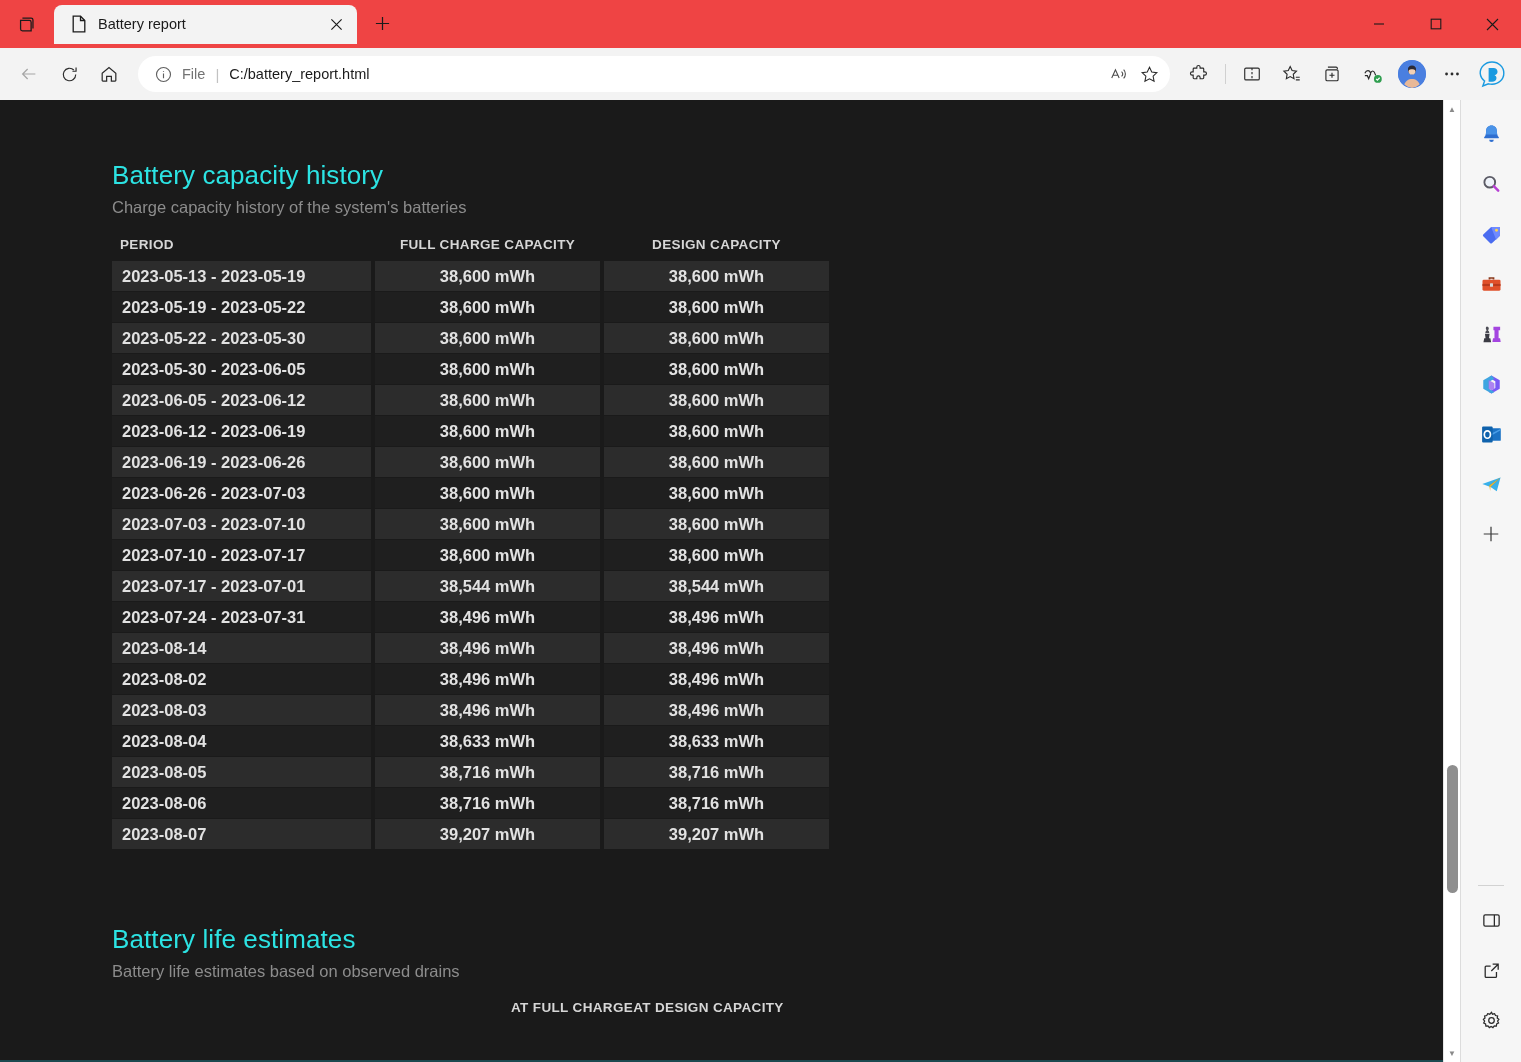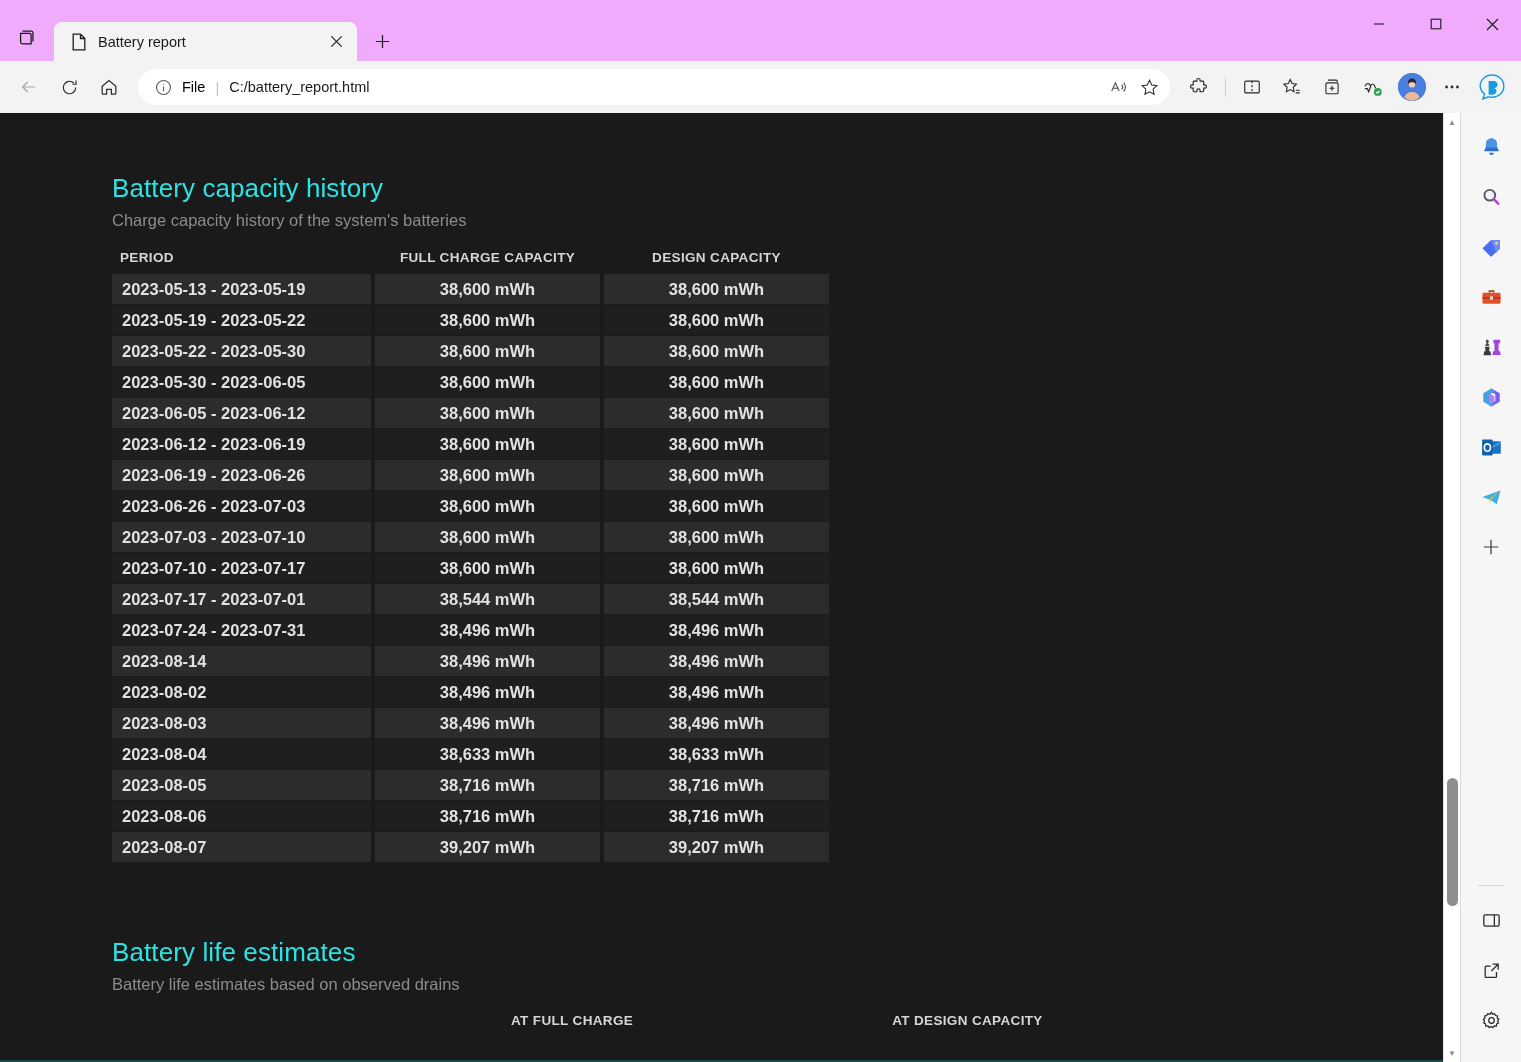--- a/index.html
+++ b/index.html
@@ -6,21 +6,21 @@
   html, body {
     width: 1521px; height: 1062px;
     overflow: hidden;
     font-family: "Liberation Sans", sans-serif;
     background: #1a1a1a;
   }
   .window { position: relative; width: 1521px; height: 1062px; display: flex; flex-direction: column; background: #c8c8c8; }
 
   
   .titlebar {
-    height: 61px; background: #f0abfc; display: flex; align-items: flex-end;
+    height: 48px; background: #ef4444; display: flex; align-items: center;
     position: relative; flex: none;
   }
   .tab-strip-icon {
     width: 54px; height: 48px; display: flex; align-items: center; justify-content: center;
     color: #1b1b1b;
   }
   .tab {
     width: 303px; height: 39px; background: #f3f3f3; border-radius: 8px 8px 0 0;
     display: flex; align-items: center; padding: 0 8px 0 16px; gap: 10px;
     margin-bottom: 0; position: relative;
@@ -52,21 +52,21 @@
   .navbtn {
     width: 38px; height: 38px; border-radius: 6px; display: flex; align-items: center;
     justify-content: center; color: #2b2b2b; flex: none;
   }
   .navbtn.disabled { color: #a6a6a6; }
   .omnibox {
     flex: 1; height: 36px; background: #ffffff; border-radius: 18px; display: flex;
     align-items: center; padding: 0 6px 0 14px; margin: 0 8px; min-width: 0;
   }
   .omni-info { width: 22px; height: 22px; display: flex; align-items: center; justify-content: center; color: #5f5f5f; flex: none; }
-  .omni-scheme { font-size: 14.5px; color: #000000; margin-left: 8px; flex: none; }
+  .omni-scheme { font-size: 14.5px; color: #737373; margin-left: 8px; flex: none; }
   .omni-sep { color: #c2c2c2; margin: 0 10px; flex: none; font-size: 15px; }
   .omni-url { font-size: 14.5px; color: #1b1b1b; flex: 1; white-space: nowrap; overflow: hidden; }
   .omni-act { width: 30px; height: 30px; border-radius: 50%; display:flex; align-items:center; justify-content:center; color:#2b2b2b; flex:none; }
   .toolbtn {
     width: 38px; height: 38px; border-radius: 6px; display: flex; align-items: center;
     justify-content: center; color: #2b2b2b; flex: none; position: relative;
   }
   .tool-div { width: 1px; height: 20px; background: #d0d0d0; margin: 0 5px; flex: none; }
   .avatar {
     width: 28px; height: 28px; border-radius: 50%;
@@ -99,21 +99,21 @@
   table.cap td.num { width: 225px; text-align: center; }
   table.cap tr.odd td { background: #2c2c2c; }
   table.cap tr.even td { background: #1f1f1f; }
 
   .life-sect { margin-top: 74px; }
   .life-head { display: flex; margin-top: 18px; }
   .life-head .lh {
     font-size: 13.5px; color: #d6d6d6; font-weight: 700; letter-spacing: .35px; white-space: nowrap;
   }
   .lh-full { margin-left: 399px; }
-  .lh-design { margin-left: 259px; }
+  .lh-design { }
   .bottom-rule {
     position: absolute; left: 0; right: 0; bottom: 0; height: 2px; background: #1c4a50;
   }
 
   
   .pagescroll {
     width: 17px; background: #ffffff; flex: none; position: relative;
     border-left: 1px solid #e6e6e6;
   }
   .sb-arrow { height: 18px; display: flex; align-items: center; justify-content: center; color: #8a8a8a; font-size: 8px; }

